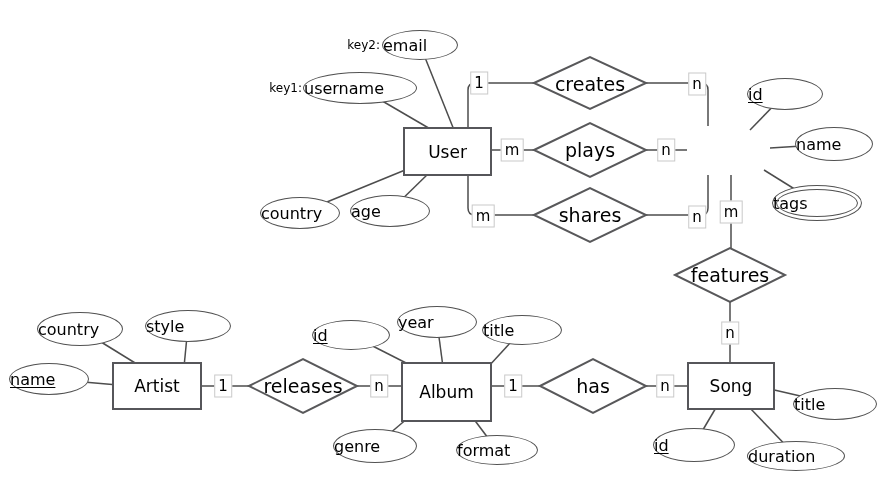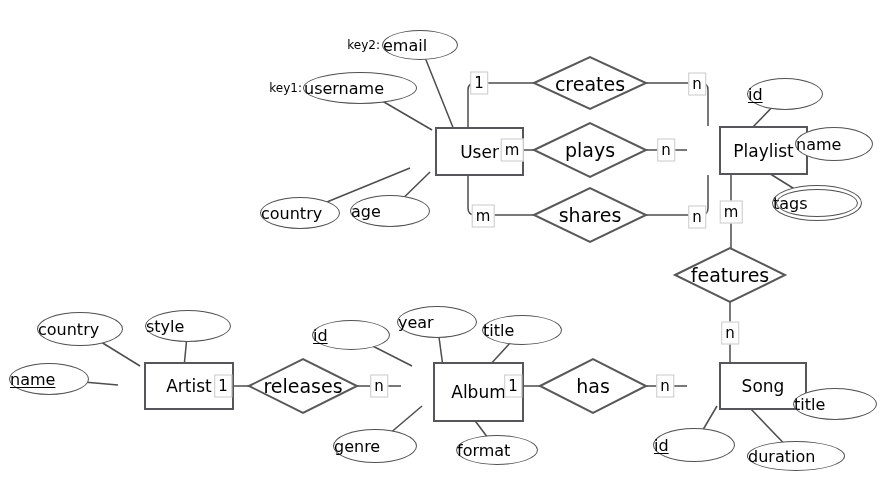--- a/index.html
+++ b/index.html
@@ -9,21 +9,20 @@
     font-family:"DejaVu Sans", "Liberation Sans", sans-serif;
   }
   .wires { position:absolute; left:0; top:0; z-index:1; }
   .wires path { fill:none; stroke:#4d4d4d; stroke-width:1.5; }
   .wires polygon { fill:#ffffff; stroke:#58585a; stroke-width:2; }
   .entity {
     position:absolute; box-sizing:border-box; z-index:2;
     background:#ffffff; border:2px solid #56565a;
     display:flex; align-items:center; justify-content:center;
     font-size:17px;
-    margin-left:32px;
   }
   .attr {
     position:absolute; box-sizing:border-box; z-index:2;
     background:#ffffff; border:1.5px solid #525252; border-radius:50%;
     display:flex; align-items:center; justify-content:flex-start;
     font-size:16px; white-space:nowrap;
   }
   .attr.double::before {
     content:""; position:absolute; inset:3px;
     border:1.5px solid #525252; border-radius:50%;
@@ -89,23 +88,20 @@
       <polygon points="534,150 590,123 646,150 590,177"></polygon>
       <polygon points="534,215 590,188 646,215 590,242"></polygon>
       <polygon points="675,275 730,248 785,275 730,302"></polygon>
       <polygon points="249,386 303,359 357,386 303,413"></polygon>
       <polygon points="540,386 593,359 646,386 593,413"></polygon>
     </g>
   </svg>
 
   <div class="entity" style="left:403px;top:127px;width:89px;height:49px">
     <span class="lbl">User</span>
-  </div>
-  <div class="entity" style="left:687px;top:126px;width:89px;height:49px">
-    <span class="lbl">Playlist</span>
   </div>
   <div class="entity" style="left:112px;top:362px;width:90px;height:48px">
     <span class="lbl">Artist</span>
   </div>
   <div class="entity" style="left:401px;top:362px;width:91px;height:60px">
     <span class="lbl">Album</span>
   </div>
   <div class="entity" style="left:687px;top:362px;width:88px;height:48px">
     <span class="lbl">Song</span>
   </div>

